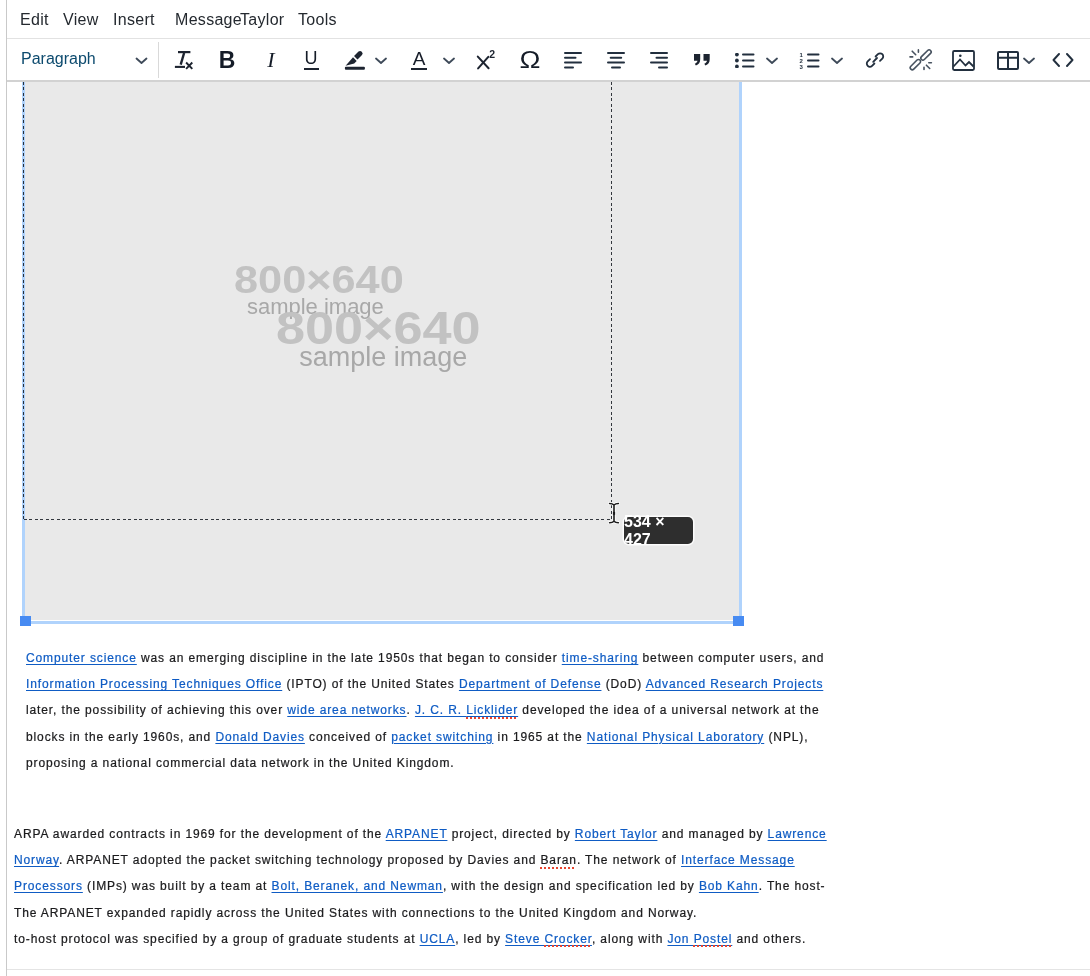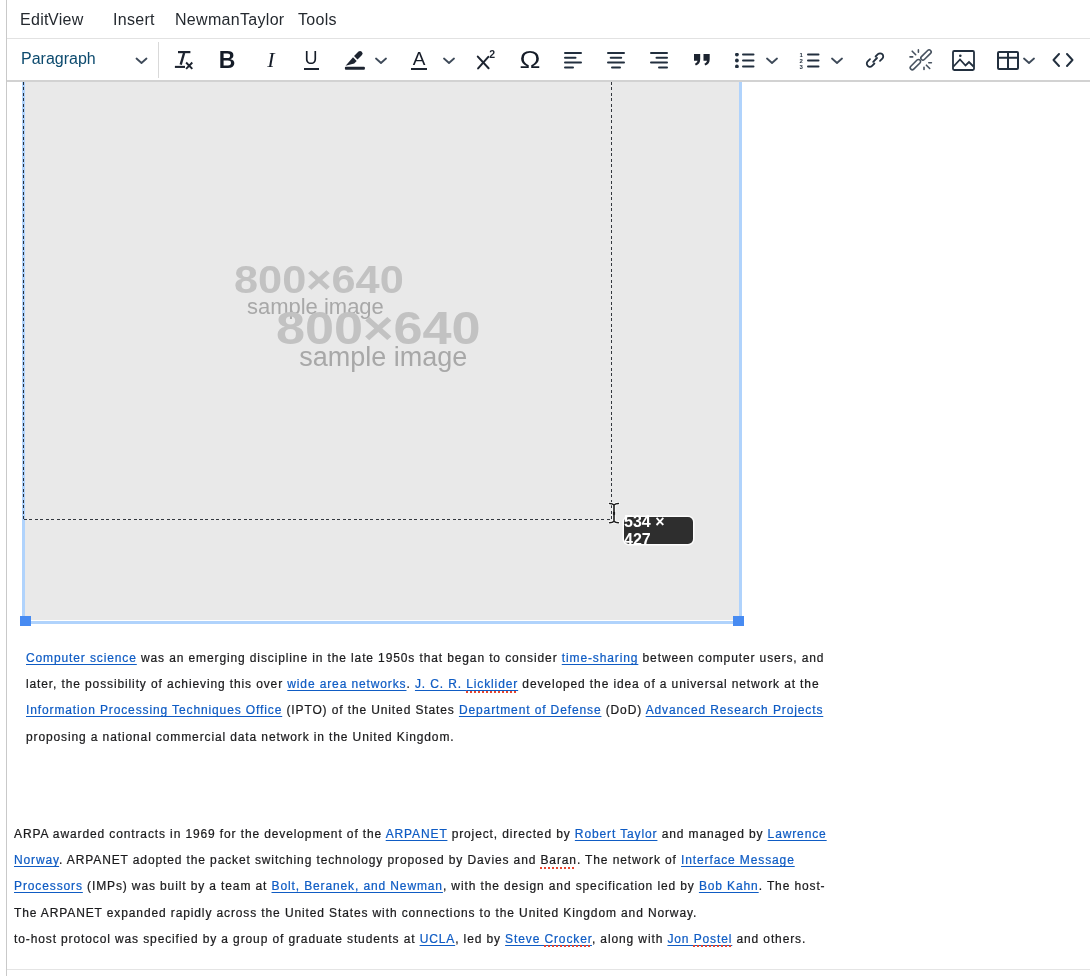--- a/index.html
+++ b/index.html
@@ -13,23 +13,23 @@
   .txt a { color:#0f5cc4; text-decoration:underline; text-decoration-thickness:1px; text-underline-offset:2px; }
   .sp { text-decoration:underline dotted #e8442e 2px; text-underline-offset:3px; }
   .line { height:26.2px; }
 </style>
 </head>
 <body>
 
 <div class="abs" style="left:6px;top:0;width:1px;height:976px;background:#c9c9c9"></div>
 
 <span class="menu" style="left:20px">Edit</span>
-<span class="menu" style="left:48px">View</span>
+<span class="menu" style="left:63px">View</span>
 <span class="menu" style="left:113px">Insert</span>
-<span class="menu" style="left:175px">Newman</span>
+<span class="menu" style="left:175px">Message</span>
 <span class="menu" style="left:240px">Taylor</span>
 <span class="menu" style="left:298px">Tools</span>
 <div class="abs" style="left:7px;top:38px;width:1083px;height:1px;background:#e2e2e2"></div>
 
 <span class="abs" style="left:21px;top:50px;font-size:16px;color:#0c4a6e">Paragraph</span>
 <svg class="chev" style="left:135px" width="13" height="8" viewBox="0 0 13 8">
     <polyline points="1.5,1.5 6.5,6 11.5,1.5" fill="none" stroke="#3e4a59" stroke-width="1.8" stroke-linecap="round" stroke-linejoin="round"></polyline>
   </svg>
 <div class="abs" style="left:158px;top:42px;width:1px;height:36px;background:#d9d9d9"></div>
 
@@ -236,22 +236,23 @@
 <g stroke="#1b1b1b" stroke-width="1.6" fill="none" stroke-linecap="round">
       <path d="M2.6 1.5 c1.9 0 3.4 0.5 4.4 1.5 c1 -1 2.5 -1.5 4.4 -1.5 M7 2.9 v16.3 M2.6 20.7 c1.9 0 3.4 -0.5 4.4 -1.5 c1 1 2.5 1.5 4.4 1.5"></path>
     </g>
 <rect x="5.9" y="9.9" width="2.2" height="2.9" fill="#1b1b1b"></rect>
 </svg>
 
 <div class="abs" style="left:624px;top:517px;width:69px;height:27px;background:#2e2e2e;border-radius:5px;box-shadow:0 0 0 1.5px #fcfcfc;color:#fff;font-size:16px;font-weight:bold;display:flex;align-items:center;justify-content:center;">534 × 427</div>
 
 <div class="abs txt" style="left:26px;top:651px">
 <div class="line"><a>Computer science</a> was an emerging discipline in the late 1950s that began to consider <a>time-sharing</a> between computer users, and</div>
+<div class="line"><a>Information Processing Techniques Office</a> (IPTO) of the United States <a>Department of Defense</a> (DoD) <a>Advanced Research Projects</a></div>
 <div class="line">later, the possibility of achieving this over <a>wide area networks</a>. <a>J. C. R. <span class="sp">Licklider</span></a> developed the idea of a universal network at the</div>
-<div class="line"><a>Information Processing Techniques Office</a> (IPTO) of the United States <a>Department of Defense</a> (DoD) <a>Advanced Research Projects</a></div>
+<div class="line">blocks in the early 1960s, and <a>Donald Davies</a> conceived of <a>packet switching</a> in 1965 at the <a>National Physical Laboratory</a> (NPL),</div>
 <div class="line">proposing a national commercial data network in the United Kingdom.</div>
 </div>
 <div class="abs txt" style="left:14px;top:827px">
 <div class="line">ARPA awarded contracts in 1969 for the development of the <a>ARPANET</a> project, directed by <a>Robert Taylor</a> and managed by <a>Lawrence</a></div>
 <div class="line"><a>Norway</a>. ARPANET adopted the packet switching technology proposed by Davies and <span class="sp">Baran</span>. The network of <a>Interface Message</a></div>
 <div class="line"><a>Processors</a> (IMPs) was built by a team at <a>Bolt, Beranek, and Newman</a>, with the design and specification led by <a>Bob Kahn</a>. The host-</div>
 <div class="line">The ARPANET expanded rapidly across the United States with connections to the United Kingdom and Norway.</div>
 <div class="line">to-host protocol was specified by a group of graduate students at <a>UCLA</a>, led by <a>Steve <span class="sp">Crocker</span></a>, along with <a>Jon <span class="sp">Postel</span></a> and others.</div>
 </div>
 

